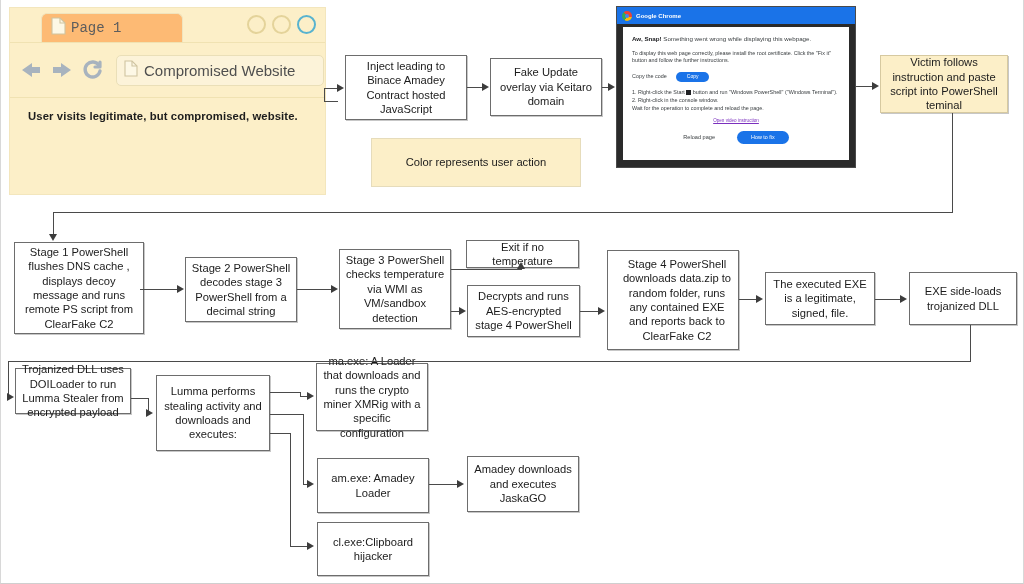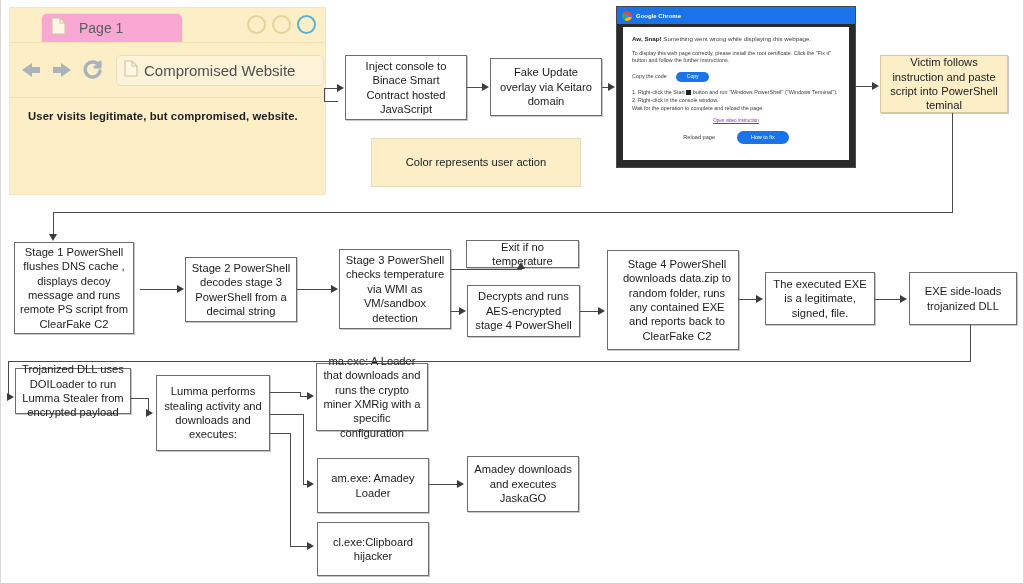--- a/index.html
+++ b/index.html
@@ -30,24 +30,25 @@
   
   .browser{
     position:absolute;left:8px;top:7px;width:315px;height:186px;
     background:#fcefc8;border:1px solid #f3e6bd;
   }
   .browser .chrome-top{
     position:relative;height:34px;border-bottom:1px solid #f0e2b2;
   }
   .browser .tab{
     position:absolute;left:31px;top:5px;width:142px;height:29px;
-    background:#f9a8d4;border:1px solid #f0e4be;border-bottom:none;
+    background:#fdba74;border:1px solid #f0e4be;border-bottom:none;
     border-radius:6px 6px 0 0;
-    display:flex;align-items:center;gap:13px;padding-left:9px;
+    display:flex;align-items:center;gap:5px;padding-left:9px;
     box-sizing:border-box;
+    font-family:Liberation Mono, monospace;
   }
   .tab-title{font-size:14px;color:#5d5d5d;}
   .dots{position:absolute;right:9px;top:7px;display:flex;gap:6px;}
   .dot{width:19px;height:19px;border-radius:50%;box-sizing:border-box;}
   .dot.tan{border:2px solid #e4d39a;}
   .dot.blue{border:2.4px solid #58b3cf;}
 
   .browser .navbar{
     position:relative;height:54px;display:flex;align-items:center;
     padding-left:9px;gap:7px;border-bottom:1px solid #f0e2b2;
@@ -187,29 +188,29 @@
         <div>Wait for the operation to complete and reload the page.</div>
       </div>
       <div class="link">Open video instruction</div>
       <div class="btnrow">
         <span class="reload">Reload page</span>
         <span class="fixbtn">How to fix</span>
       </div>
     </div>
   </div>
 
-  <div class="box" style="left:344px;top:55px;width:122px;height:65px;">Inject console to Binace Smart Contract hosted JavaScript</div>
+  <div class="box" style="left:344px;top:55px;width:122px;height:65px;">Inject leading to Binace Amadey Contract hosted JavaScript</div>
 
   <div class="box" style="left:489px;top:58px;width:112px;height:58px;">Fake Update overlay via Keitaro domain</div>
 
   <div class="box yellow" style="left:879px;top:55px;width:128px;height:58px;">Victim follows instruction and paste script into PowerShell teminal</div>
 
   <div class="box legend" style="left:370px;top:138px;width:210px;height:49px;">Color represents user action</div>
 
-  <div class="box" style="left:13px;top:242px;width:120px;height:92px;">Stage 1 PowerShell flushes DNS cache , displays decoy message and runs remote PS script from ClearFake C2</div>
+  <div class="box" style="left:13px;top:242px;width:130px;height:92px;">Stage 1 PowerShell flushes DNS cache , displays decoy message and runs remote PS script from ClearFake C2</div>
 
   <div class="box" style="left:184px;top:257px;width:112px;height:65px;">Stage 2 PowerShell decodes stage 3 PowerShell from a decimal string</div>
 
   <div class="box" style="left:338px;top:249px;width:112px;height:80px;">Stage 3 PowerShell checks temperature via WMI as VM/sandbox detection</div>
 
   <div class="box" style="left:465px;top:240px;width:113px;height:28px;">Exit if no temperature</div>
 
   <div class="box" style="left:466px;top:285px;width:113px;height:52px;">Decrypts and runs AES-encrypted stage 4 PowerShell</div>
 
   <div class="box" style="left:606px;top:250px;width:132px;height:100px;padding-left:12px;">Stage 4 PowerShell downloads data.zip to random folder, runs any contained EXE and reports back to ClearFake C2</div>

